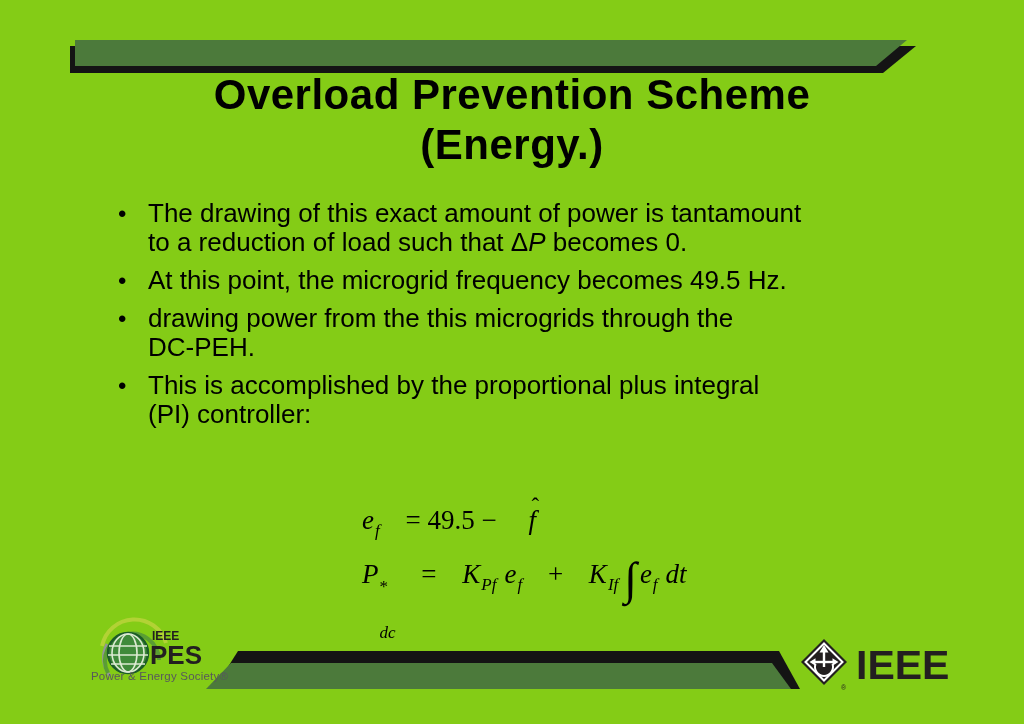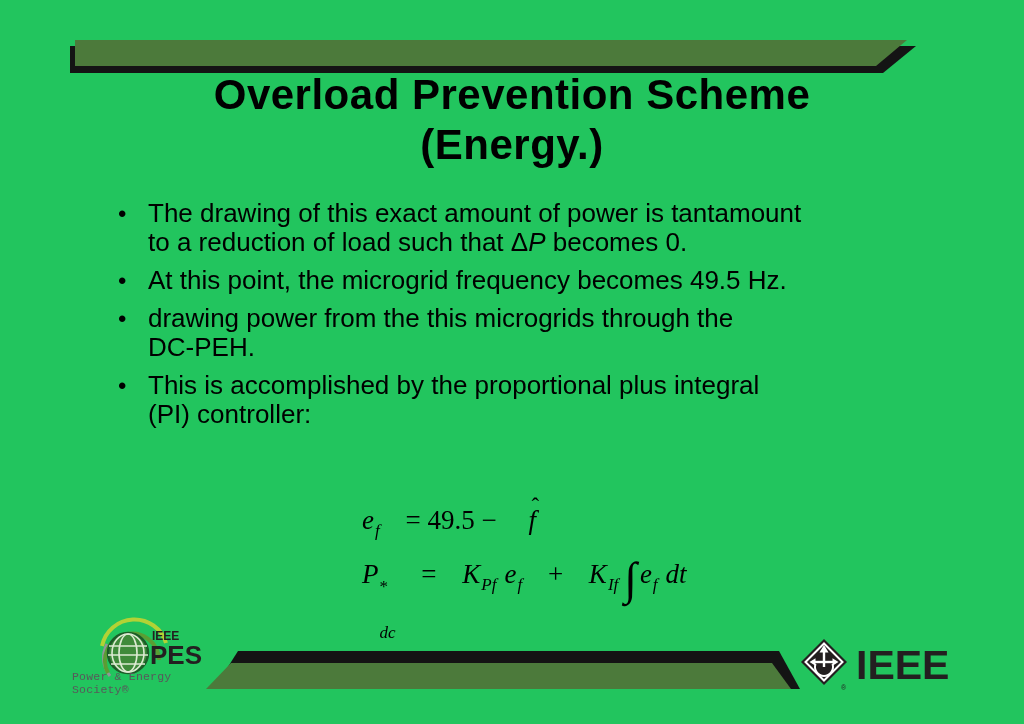--- a/index.html
+++ b/index.html
@@ -1,18 +1,18 @@
 <!DOCTYPE html>
 <html><head>
 <meta charset="utf-8">
 <style>
   html,body { margin:0; padding:0; background:#ffffff; }
   .slide {
     position:relative; width:1024px; height:724px;
-    background:#22c55e; overflow:hidden;
+    background:#84cc16; overflow:hidden;
     font-family:"Liberation Sans", sans-serif; color:#000;
   }
   svg.banner { position:absolute; left:0; top:0; width:1024px; height:724px; pointer-events:none; }
 
   .title {
     position:absolute; left:0; top:70px; width:1024px;
     text-align:center; font-weight:bold; font-size:42px; line-height:50px;
     letter-spacing:0.5px;
   }
 
@@ -37,22 +37,22 @@
     display:inline-flex; flex-direction:column; align-items:flex-start;
     font-size:17px; line-height:14px; vertical-align:-9px; margin-left:1px;
   }
   .pstack .ssup { font-style:normal; }
   .pstack .ssub { font-style:italic;margin-top:32px; }
   .integral { font-style:normal; font-size:46px; line-height:0; vertical-align:-11px; margin:0 3px 0 6px; }
   .eq-op { margin:0 19px; }
 
   .pes-logo { position:absolute; left:80px; top:603px; width:130px; height:85px; }
   .pes-tagline {
-    position:absolute; left:72px; top:670px; width:140px;
-    font-size:11.5px; color:#58595b; letter-spacing:0.2px;font-family:Liberation Mono, monospace;
+    position:absolute; left:91px; top:670px; width:140px;
+    font-size:11.5px; color:#58595b; letter-spacing:0.2px;
   }
   .ieee-diamond { position:absolute; left:801px; top:639px; width:46px; height:52px; }
   .ieee-wordmark {
     position:absolute; left:856px; top:643px;
     font-size:41px; font-weight:bold; color:#231f20; letter-spacing:0px; line-height:44px;
   }
 </style>
 </head>
 <body>
 

